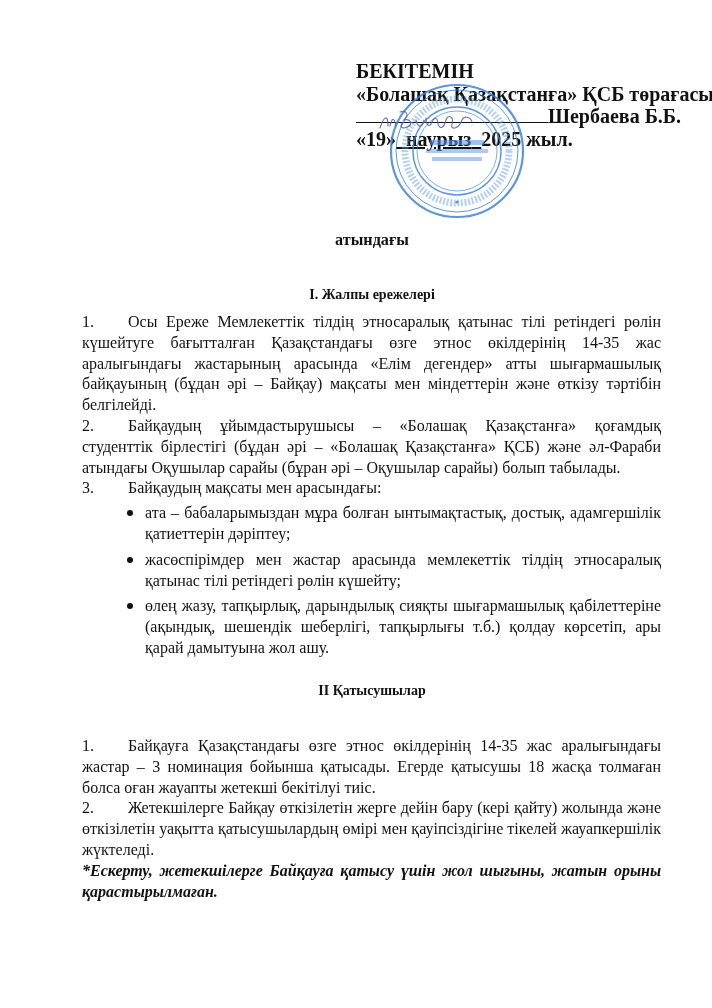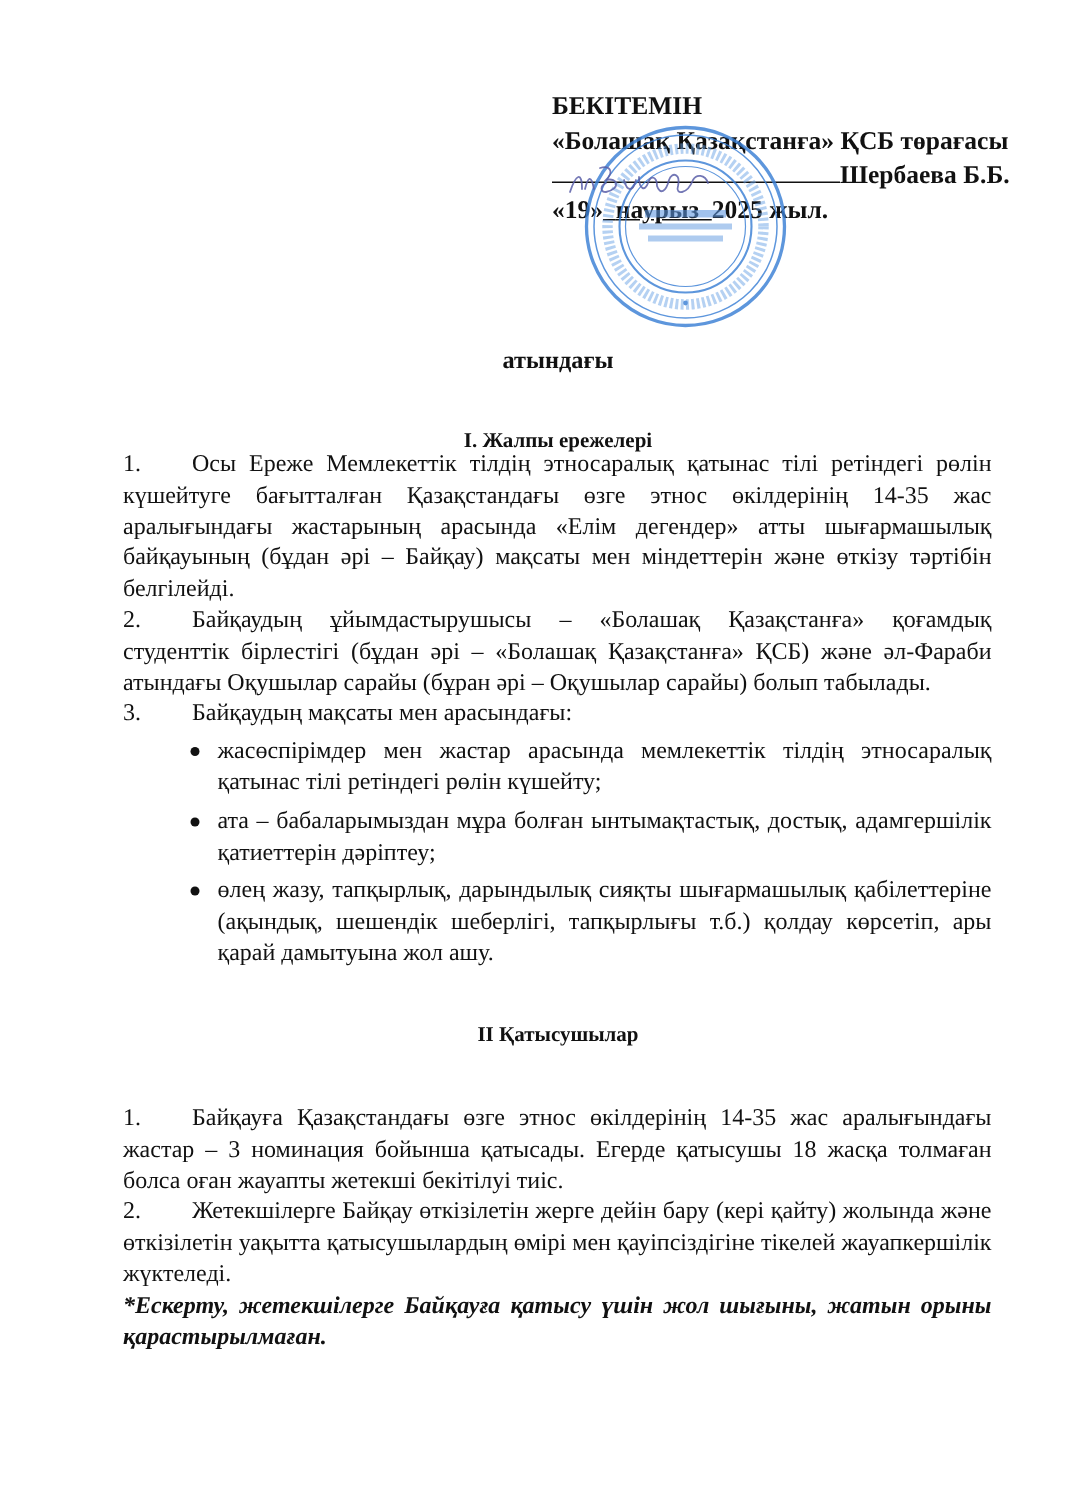--- a/index.html
+++ b/index.html
@@ -1,22 +1,22 @@
 <!DOCTYPE html>
 <html><head>
 <meta charset="utf-8">
 <style>
   html, body { margin: 0; padding: 0; background: #ffffff; }
   body { width: 712px; height: 1008px; position: relative; overflow: hidden;
          font-family: "Liberation Serif", "DejaVu Serif", serif; color: #111; }
   .page { position: absolute; left: 0; top: 0; width: 712px; height: 1008px; }
 
   
-  .approval { position: absolute; left: 368px; top: 60px; width: 330px;
-              font-weight: bold; font-size: 17px; line-height: 22.5px; z-index: 2; }
+  .approval { position: absolute; left: 356px; top: 60px; width: 330px;
+              font-weight: bold; font-size: 20px; line-height: 22.5px; z-index: 2; }
   .approval div { white-space: nowrap; }
   .sig-line { display: inline-block; width: 192px; border-bottom: 1.3px solid #111;
               height: 16px; vertical-align: baseline; }
   .u { text-decoration: underline; }
 
   
   .stamp { position: absolute; left: 388px; top: 82px; width: 138px; height: 138px;
            z-index: 3; pointer-events: none; opacity: 0.82; }
   .signature { position: absolute; left: 376px; top: 106px; width: 110px; height: 30px;
                z-index: 4; pointer-events: none; }
@@ -65,27 +65,27 @@
     <rect x="44" y="75" width="50" height="4" fill="#5b96e0" opacity="0.6"></rect>
     <circle cx="69" cy="120" r="1.6" fill="#3a7fd5"></circle>
   </svg>
 
   <div class="title">
     <div>атындағы</div>
   </div>
 
   <div class="section-heading" style="top:284px;">І. Жалпы ережелері</div>
 
-  <div class="body-block" style="top:300px;font-family:Liberation Serif, serif;">
+  <div class="body-block" style="top:312px;font-family:Liberation Serif, serif;">
     <p class="para"><span class="num">1.</span><span>Осы Ереже Мемлекеттік тілдің этносаралық қатынас тілі ретіндегі рөлін күшейтуге бағытталған Қазақстандағы өзге этнос өкілдерінің 14-35 жас аралығындағы жастарының арасында «Елім дегендер» атты шығармашылық байқауының (бұдан әрі – Байқау) мақсаты мен міндеттерін және өткізу тәртібін белгілейді.</span></p>
     <p class="para"><span class="num">2.</span><span>Байқаудың ұйымдастырушысы – «Болашақ Қазақстанға» қоғамдық студенттік  бірлестігі (бұдан әрі – «Болашақ Қазақстанға» ҚСБ) және әл-Фараби атындағы Оқушылар сарайы (бұран әрі – Оқушылар сарайы) болып табылады.</span></p>
     <p class="para" style="margin-bottom:4px;"><span class="num">3.</span><span>Байқаудың мақсаты мен арасындағы:</span></p>
     <ul class="bullets">
+      <li><span class="dot"></span><span>ата – бабаларымыздан мұра болған ынтымақтастық, достық, адамгершілік қатиеттерін дәріптеу;</span></li>
       <li><span class="dot"></span><span>жасөспірімдер мен жастар арасында мемлекеттік тілдің этносаралық қатынас тілі ретіндегі рөлін күшейту;</span></li>
-      <li><span class="dot"></span><span>ата – бабаларымыздан мұра болған ынтымақтастық, достық, адамгершілік қатиеттерін дәріптеу;</span></li>
       <li><span class="dot"></span><span>өлең жазу, тапқырлық, дарындылық сияқты шығармашылық қабілеттеріне (ақындық, шешендік шеберлігі, тапқырлығы т.б.) қолдау көрсетіп, ары қарай дамытуына жол ашу.</span></li>
     </ul>
   </div>
 
   <div class="section-heading" style="top:680px;">ІІ Қатысушылар</div>
 
   <div class="body-block" style="top:736px;">
     <p class="para"><span class="num">1.</span><span>Байқауға Қазақстандағы өзге этнос өкілдерінің 14-35 жас аралығындағы жастар – 3 номинация бойынша қатысады. Егерде қатысушы 18 жасқа толмаған болса оған жауапты жетекші бекітілуі тиіс.</span></p>
     <p class="para"><span class="num">2.</span><span>Жетекшілерге Байқау өткізілетін жерге дейін бару (кері қайту) жолында және өткізілетін уақытта қатысушылардың өмірі мен қауіпсіздігіне тікелей жауапкершілік жүктеледі.</span></p>
     <p class="para note">*Ескерту, жетекшілерге Байқауға қатысу үшін жол шығыны, жатын орыны қарастырылмаған.</p>

